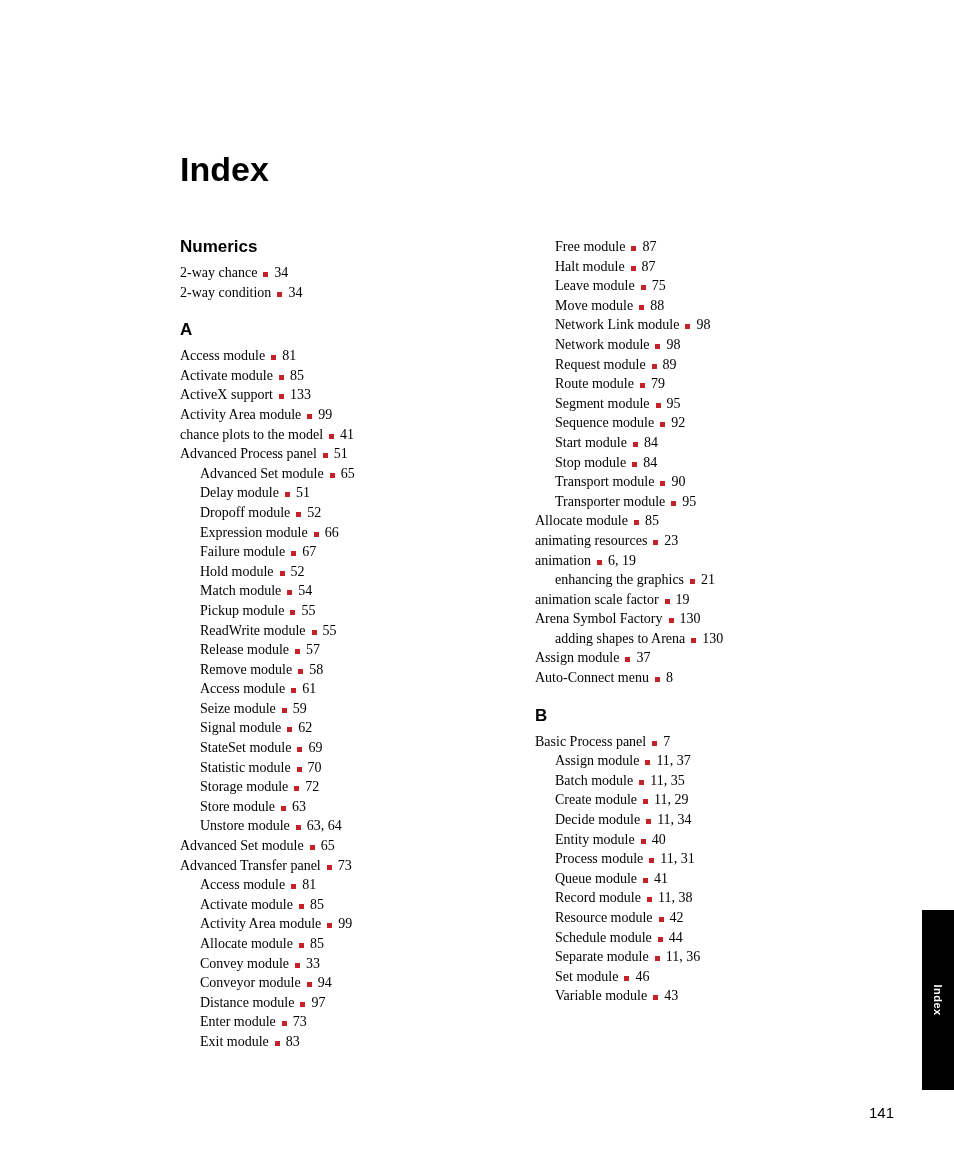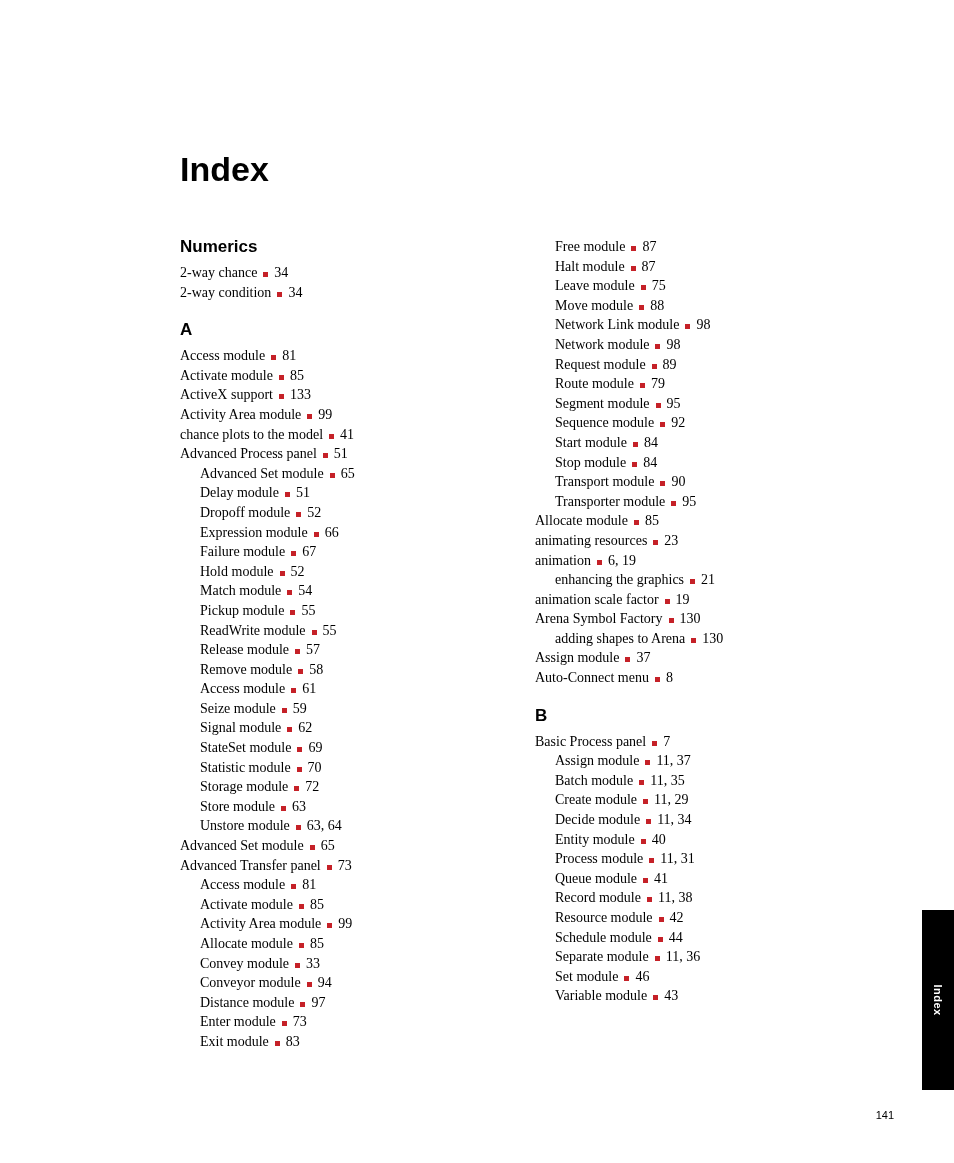--- a/index.html
+++ b/index.html
@@ -79,21 +79,21 @@
   .side-tab span {
     transform: rotate(90deg);
     white-space: nowrap;
     letter-spacing: 0.5px;
   }
   .page-num {
     position: absolute;
     bottom: 42px;
     right: 60px;
     font-family: Arial, Helvetica, sans-serif;
-    font-size: 11px;
+    font-size: 15px;
   }
 </style>
 </head>
 <body>
 
 <div class="page">
   <h1 class="title">Index</h1>
 
   <div class="columns">
     <div class="col" id="col-left">

